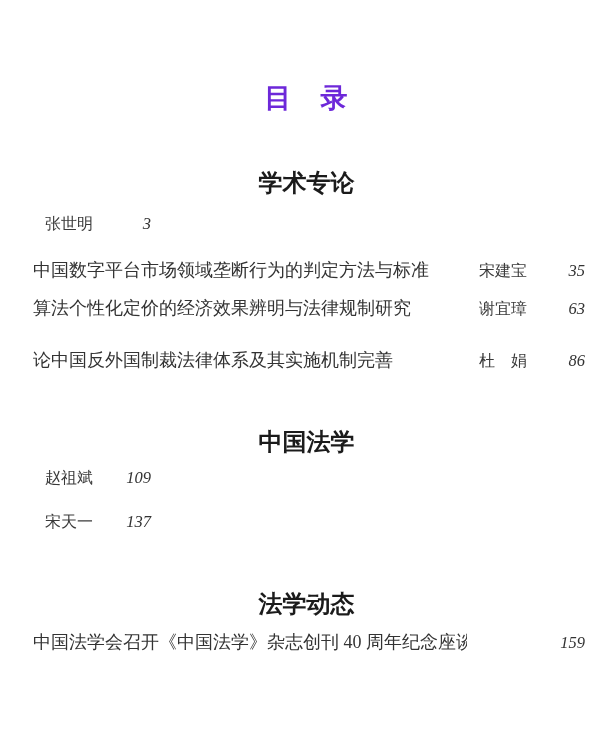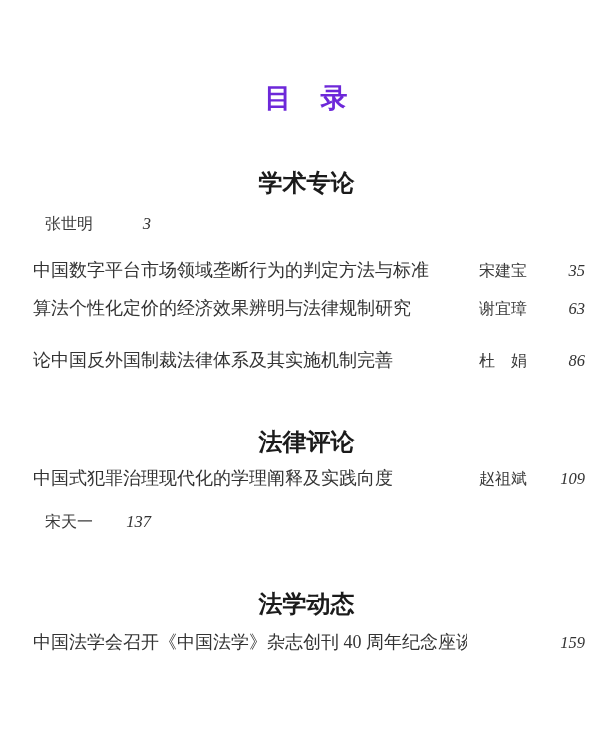--- a/index.html
+++ b/index.html
@@ -97,24 +97,23 @@
     <span class="entry-author">谢宜璋</span>
     <span class="entry-page">63</span>
   </div>
 
   <div class="row" style="top:350px">
     <span class="entry-title">论中国反外国制裁法律体系及其实施机制完善</span>
     <span class="entry-author">杜　娟</span>
     <span class="entry-page">86</span>
   </div>
 
-  <h2 class="sec-heading" style="top:426px">法律评论</h2>
+  <h2 class="sec-heading" style="top:426px">中国法学</h2>
 
   <div class="row" style="top:468px">
-    <span class="entry-title">中国式犯罪治理现代化的学理阐释及实践向度</span>
     <span class="entry-author">赵祖斌</span>
     <span class="entry-page">109</span>
   </div>
 
   <div class="row" style="top:512px">
     <span class="entry-author">宋天一</span>
     <span class="entry-page">137</span>
   </div>
 
   <h2 class="sec-heading" style="top:588px">法学动态</h2>

